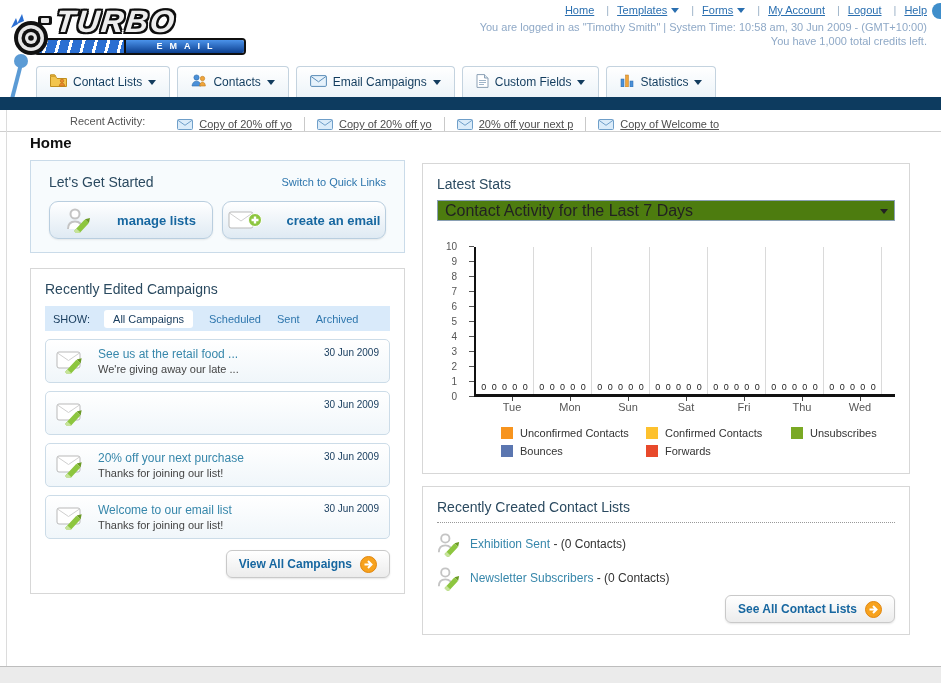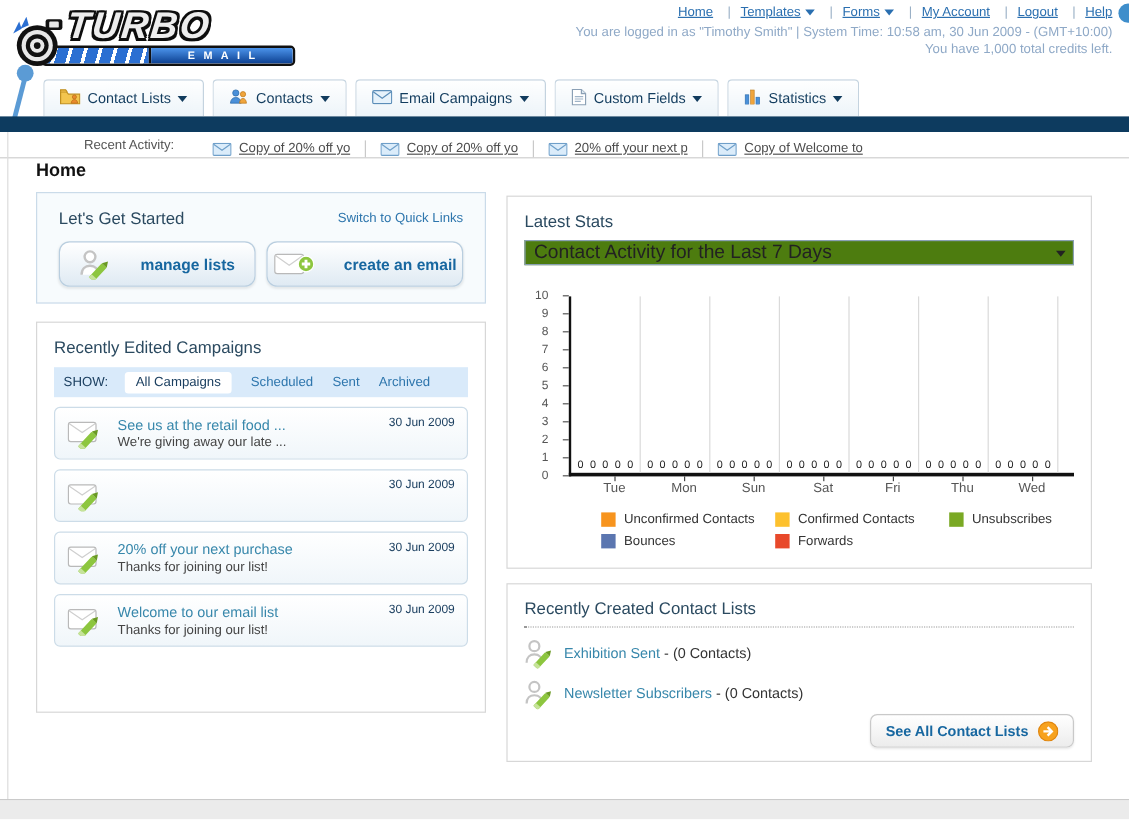--- a/index.html
+++ b/index.html
@@ -361,20 +361,29 @@
               <path d="M17 0l4.5 2.75L17 5.5z" fill="#6a9a23"></path>
             </g>
           </svg>
           <div class="camp-text">
             <a class="camp-title">Welcome to our email list</a>
             <div class="camp-sub">Thanks for joining our list!</div>
           </div>
           <span class="camp-date">30 Jun 2009</span>
         </div>
       </div>
+    <div class="viewall-row">
+      <div class="viewall-btn">
+        <span>View All Campaigns</span>
+        <svg width="17" height="17" viewBox="0 0 17 17">
+          <circle cx="8.5" cy="8.5" r="8" fill="#f7a21e" stroke="#e0860f"></circle>
+          <path d="M4.5 8.5h6M8 5l3.5 3.5L8 12" stroke="#fff" stroke-width="2" fill="none"></path>
+        </svg>
+      </div>
+    </div>
   </div>
 
   <div class="panel" id="stats">
     <div class="panel-title">Latest Stats</div>
     <div class="select-box">
       <span>Contact Activity for the Last 7 Days</span>
       <span class="select-arrow"></span>
     </div>
     <div class="chart">
       <div class="chart-body">

